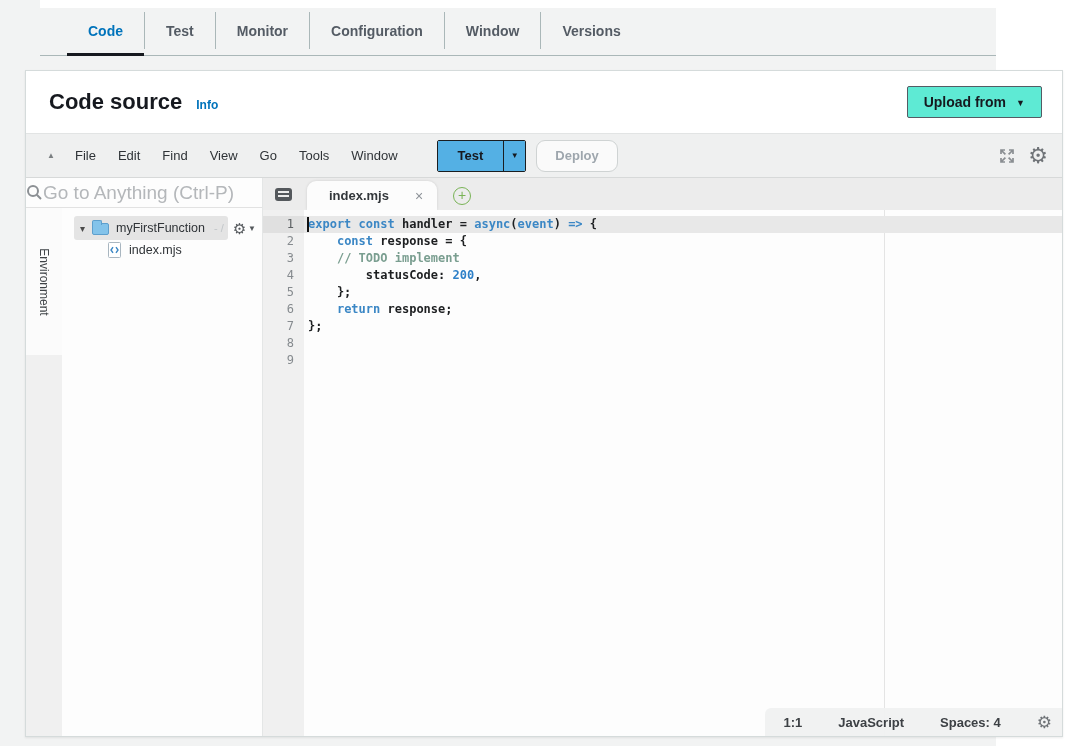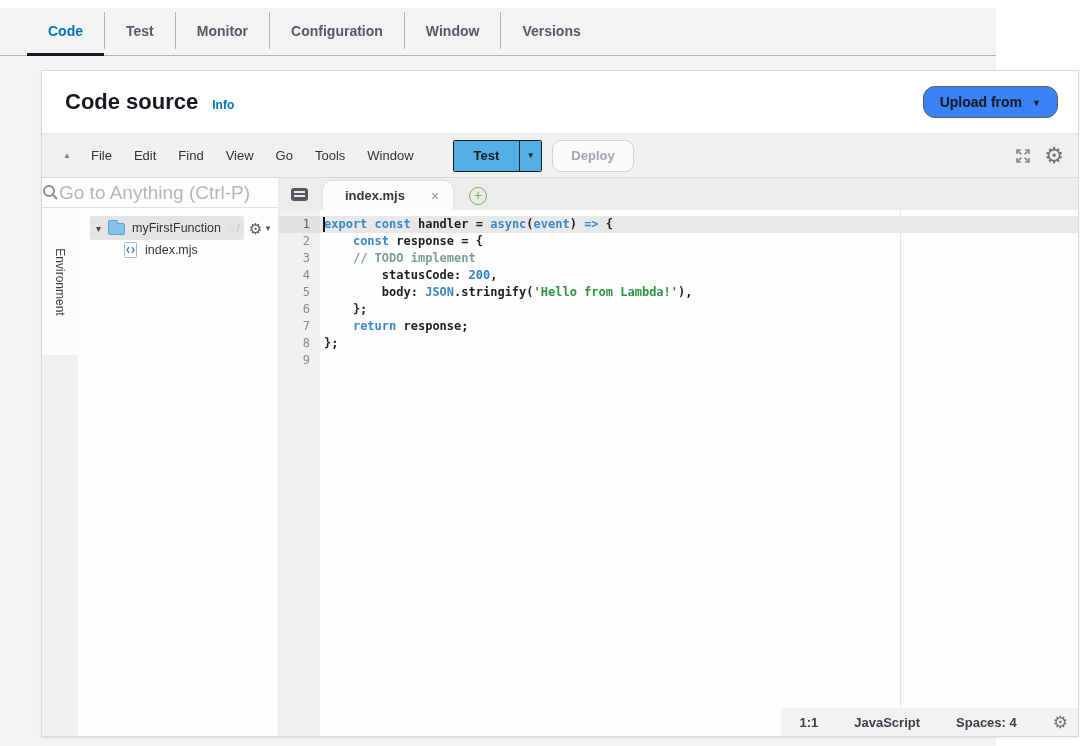--- a/index.html
+++ b/index.html
@@ -1,40 +1,40 @@
 <!DOCTYPE html>
 <html><head>
 <meta charset="utf-8">
 <style>
   * { margin:0; padding:0; box-sizing:border-box; }
   html,body { width:1083px; height:746px; overflow:hidden; }
   body { font-family:"Liberation Sans", sans-serif; background:#ffffff; }
-  .page { width:996px; height:746px; background:#f2f3f3; position:relative; }
+  .page { width:996px; height:746px; background:#f2f3f3; position:relative;padding-left:40px; }
   .top-strip { height:8px; background:#ffffff; }
 
   
   .fn-tabs { display:flex; align-items:stretch; height:45px; padding-left:27px; position:relative; }
   .fn-tab { display:flex; align-items:center; padding:0 21px; font-size:14px; font-weight:bold;
             color:#545b64; cursor:pointer; position:relative; }
   .fn-tab.first { padding-left:21px; }
   .fn-tab.active { color:#0073bb; }
   .fn-tab.active::after { content:""; position:absolute; left:0; right:0; bottom:-3px; height:3px; background:#16191f; }
   .fn-tab-sep { width:1px; background:#aab7b8; margin:4px 0; }
   .fn-tabs-rule { height:1px; background:#aab7b8; margin-top:2px; }
 
   
-  .panel { position:absolute; left:41px; top:70px; width:1038px; height:667px;
+  .panel { position:absolute; left:25px; top:70px; width:1038px; height:667px;
            background:#ffffff; border:1px solid #d5dbdb; box-shadow:0 1px 2px rgba(0,0,0,0.08);
            display:flex; flex-direction:column; }
 
   .panel-header { height:62px; display:flex; align-items:center; padding:0 20px 0 23px; background:#fff; }
   .panel-title { font-size:22px; font-weight:bold; color:#16191f; }
   .info-link { font-size:12px; font-weight:bold; color:#0073bb; margin-left:14px; margin-top:6px; cursor:pointer; }
   .header-spacer { flex:1; }
-  .upload-btn { height:32px; border:1px solid #545b64; background:#3b82f6; border-radius:12px;
+  .upload-btn { height:32px; border:1px solid #545b64; background:#5eead4; border-radius:2px;
                 display:flex; align-items:center; gap:10px; padding:0 16px; cursor:pointer; }
   .upload-btn .lbl { font-size:14px; font-weight:bold; color:#16191f; }
   .upload-btn .car { font-size:9px; color:#16191f; margin-top:1px; }
 
   
   .menubar { height:45px; background:#eff0f0; border-top:1px solid #e2e4e4; border-bottom:1px solid #d7d9d9;
              display:flex; align-items:center; padding:0 14px 0 12px; }
   .collapse-tri { font-size:8px; color:#7b7f82; width:26px; text-align:center; cursor:pointer; }
   .menu-item { font-size:13px; color:#2f3337; padding:6px 11px; cursor:pointer; }
   .btn-test-group { display:flex; margin-left:28px; height:32px; border:1px solid #1a1d20; border-radius:2px; overflow:hidden; }
@@ -240,21 +240,20 @@
               <div class="gutter-line">8</div>
               <div class="gutter-line">9</div>
             </div>
           <div class="code-area">
             <div class="print-margin"></div>
             <div class="code-lines">
                 <div class="code-line active"><span class="tok-k">export</span><span class="tok-p"> </span><span class="tok-k">const</span><span class="tok-p"> handler = </span><span class="tok-k">async</span><span class="tok-p">(</span><span class="tok-k">event</span><span class="tok-p">) </span><span class="tok-k">=&gt;</span><span class="tok-p"> {</span></div>
                 <div class="code-line"><span class="tok-p">    </span><span class="tok-k">const</span><span class="tok-p"> response = {</span></div>
                 <div class="code-line"><span class="tok-p">    </span><span class="tok-c">// TODO implement</span></div>
                 <div class="code-line"><span class="tok-p">        statusCode: </span><span class="tok-n">200</span><span class="tok-p">,</span></div>
-                <div class="code-line"><span class="tok-p">        body: </span><span class="tok-k">JSON</span><span class="tok-p">.stringify(</span><span class="tok-s">'Hello from Lambda!'</span><span class="tok-p">),</span></div>
                 <div class="code-line"><span class="tok-p">    };</span></div>
                 <div class="code-line"><span class="tok-p">    </span><span class="tok-k">return</span><span class="tok-p"> response;</span></div>
                 <div class="code-line"><span class="tok-p">};</span></div>
                 <div class="code-line"><span class="tok-p"></span></div>
               </div>
             <div class="cursor"></div>
           </div>
 
           <div class="statusbar">
             <span class="status-item">1:1</span>

